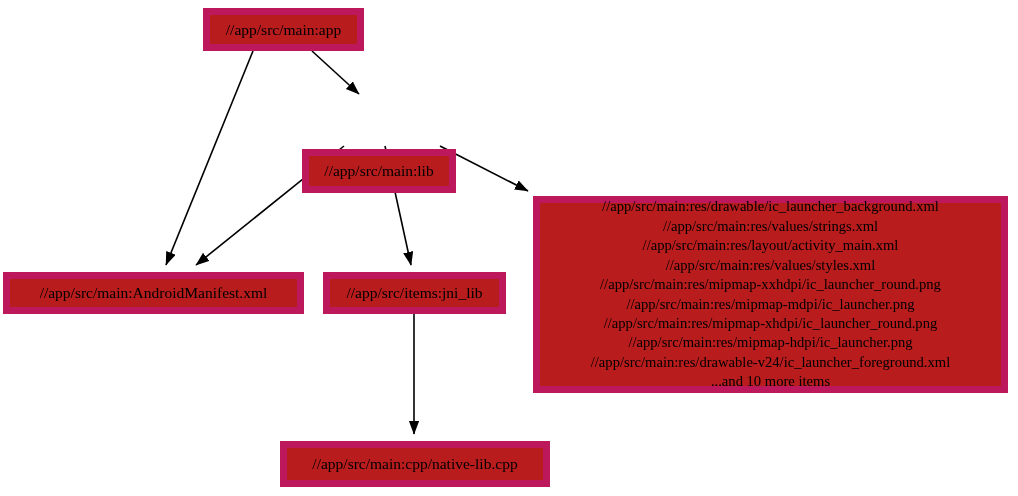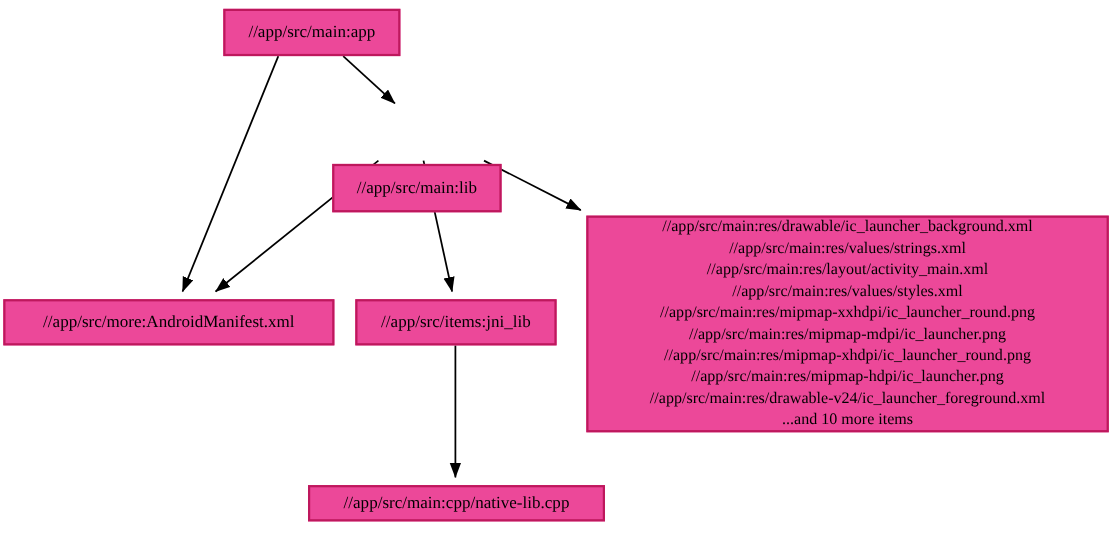--- a/index.html
+++ b/index.html
@@ -19,22 +19,22 @@
     position: absolute;
     left: 0;
     top: 0;
     width: 1018px;
     height: 496px;
     pointer-events: none;
   }
   .graph-node {
     position: absolute;
     box-sizing: border-box;
-    border: 2px solid #be185d;
-    background: #ec4899;
+    border: 7px solid #be185d;
+    background: #b91c1c;
     display: flex;
     align-items: center;
     justify-content: center;
     color: #000000;
   }
   .node-label {
     font-family: "Liberation Serif", "DejaVu Serif", serif;
     font-size: 15.5px;
     line-height: 1.26;
     text-align: center;
@@ -44,21 +44,21 @@
   .node-label.multiline {
     font-size: 14.6px;
     line-height: 1.335;
   }
   
   #node-app        { left: 203px; top: 8px;   width: 161px; height: 43px; }
   #node-lib        { left: 302px; top: 101px; width: 154px; height: 44px; margin-top: 48px; }
   #node-manifest   { left: 3px;   top: 272px; width: 301px; height: 42px; }
   #node-jni-lib    { left: 323px; top: 272px; width: 183px; height: 42px; }
   #node-res-bundle { left: 533px; top: 196px; width: 475px; height: 197px; }
-  #node-native-lib { left: 280px; top: 441px; width: 270px; height: 33px; }
+  #node-native-lib { left: 280px; top: 441px; width: 270px; height: 46px; }
 </style>
 </head>
 <body>
 
 <div id="graph-canvas">
 
   <svg id="edge-layer" viewBox="0 0 1018 496" width="1018" height="496" xmlns="http://www.w3.org/2000/svg">
     <defs>
       <marker id="arrowhead" markerWidth="9" markerHeight="9" refX="8.2" refY="3.2" orient="auto" markerUnits="strokeWidth">
         <path d="M0,0 L8.6,3.2 L0,6.4 z" fill="#000000"></path>
@@ -80,21 +80,21 @@
 
   <div class="graph-node" id="node-app">
     <span class="node-label">//app/src/main:app</span>
   </div>
 
   <div class="graph-node" id="node-lib">
     <span class="node-label">//app/src/main:lib</span>
   </div>
 
   <div class="graph-node" id="node-manifest">
-    <span class="node-label">//app/src/more:AndroidManifest.xml</span>
+    <span class="node-label">//app/src/main:AndroidManifest.xml</span>
   </div>
 
   <div class="graph-node" id="node-jni-lib">
     <span class="node-label">//app/src/items:jni_lib</span>
   </div>
 
   <div class="graph-node" id="node-res-bundle">
     <span class="node-label multiline">//app/src/main:res/drawable/ic_launcher_background.xml
 //app/src/main:res/values/strings.xml
 //app/src/main:res/layout/activity_main.xml

